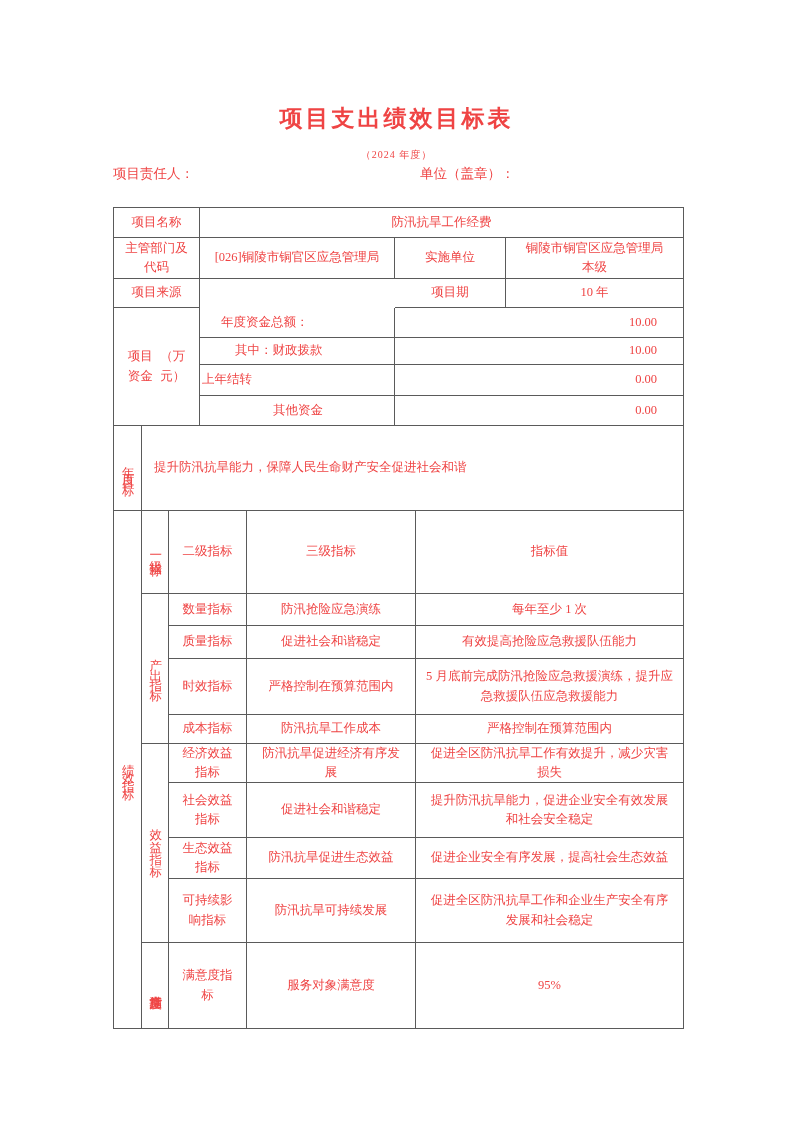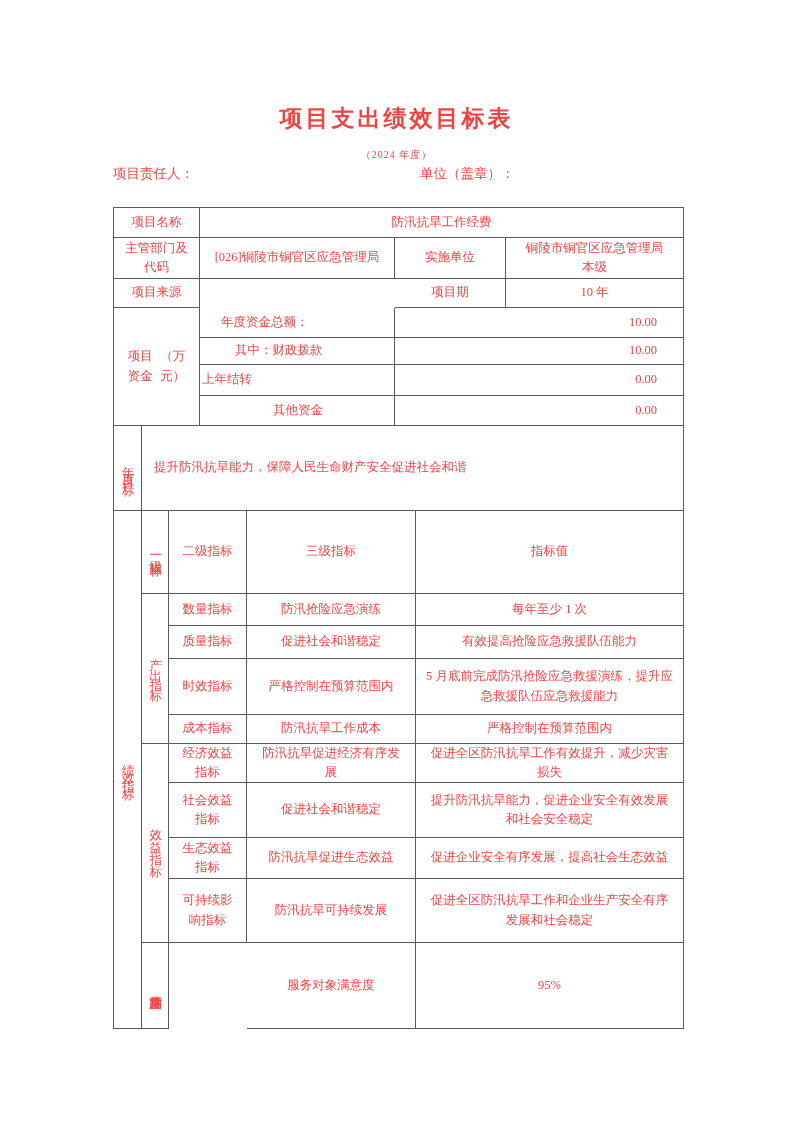--- a/index.html
+++ b/index.html
@@ -156,17 +156,18 @@
     <div class="cell l3" style="grid-column:5/7;grid-row:16/17">防汛抗旱促进生态效益</div>
     <div class="cell" style="grid-column:7/9;grid-row:16/17">促进企业安全有序发展，提高社会生态效益</div>
 
     <div class="cell" style="grid-column:3/5;grid-row:17/18">可持续影响指标</div>
     <div class="cell l3" style="grid-column:5/7;grid-row:17/18">防汛抗旱可持续发展</div>
     <div class="cell" style="grid-column:7/9;grid-row:17/18">促进全区防汛抗旱工作和企业生产安全有序发展和社会稳定</div>
 
     <div class="cell novpad" style="grid-column:2/3;grid-row:18/19">
         <span class="vtext">满意度指标</span>
       </div>
+    <div class="cell" style="grid-column:3/5;grid-row:18/19">满意度指标</div>
     <div class="cell l3" style="grid-column:5/7;grid-row:18/19">服务对象满意度</div>
     <div class="cell" style="grid-column:7/9;grid-row:18/19">95%</div>
 
   </div>
 </div>
 
 </body></html>

